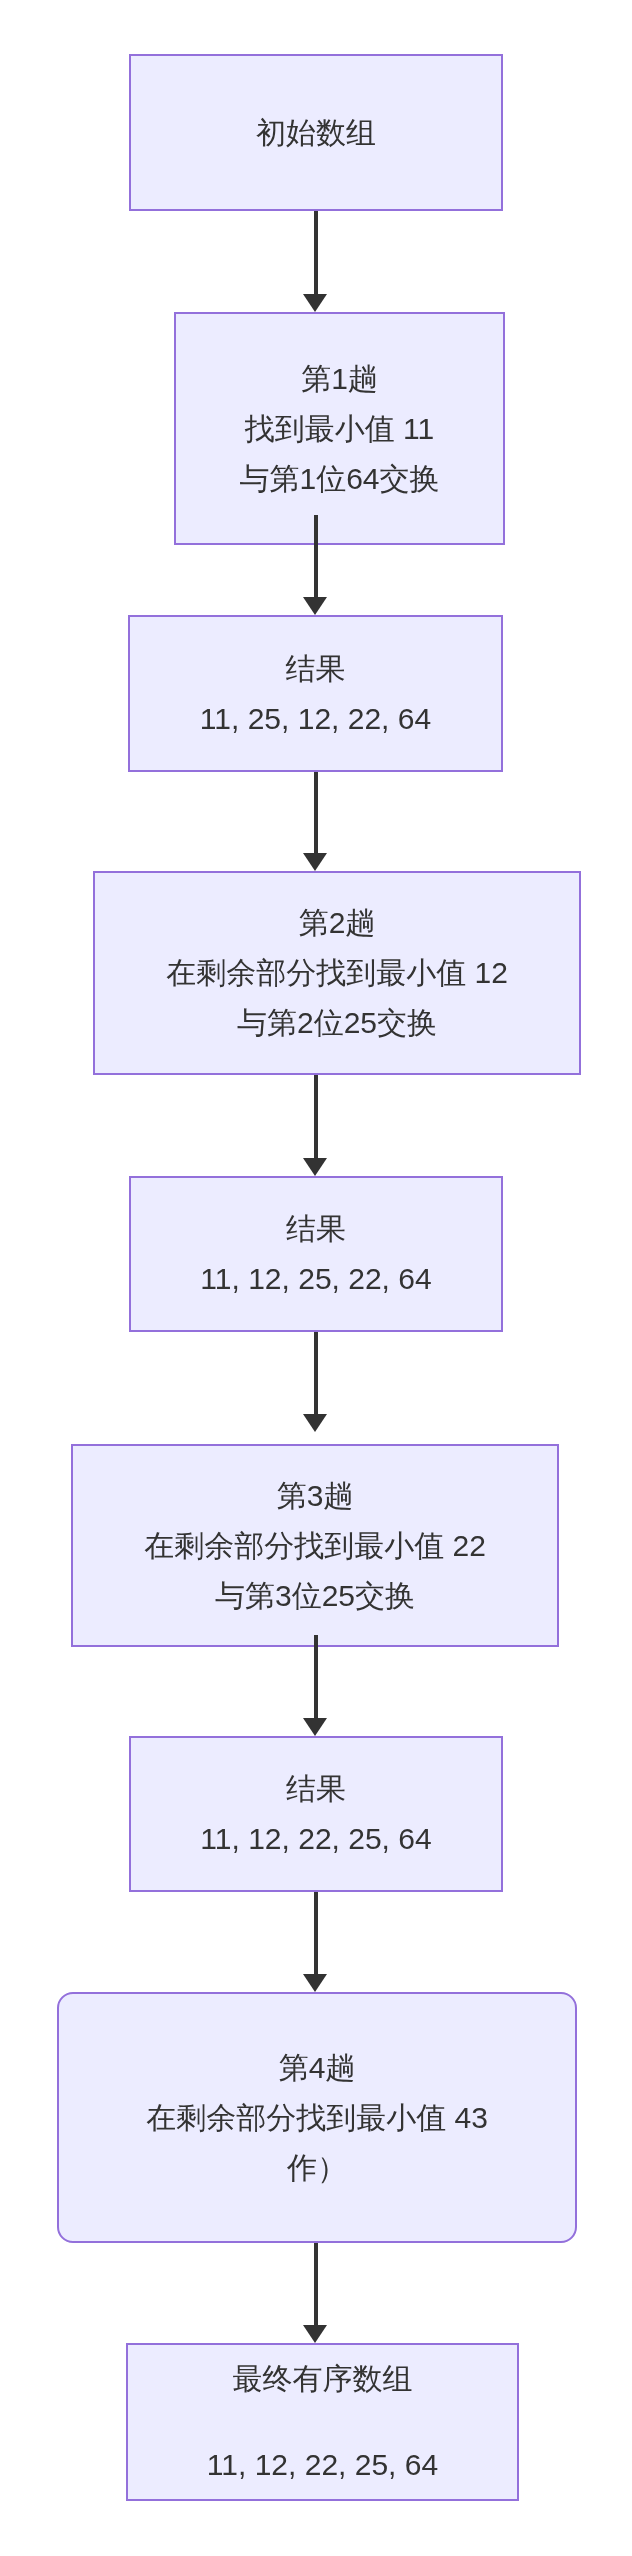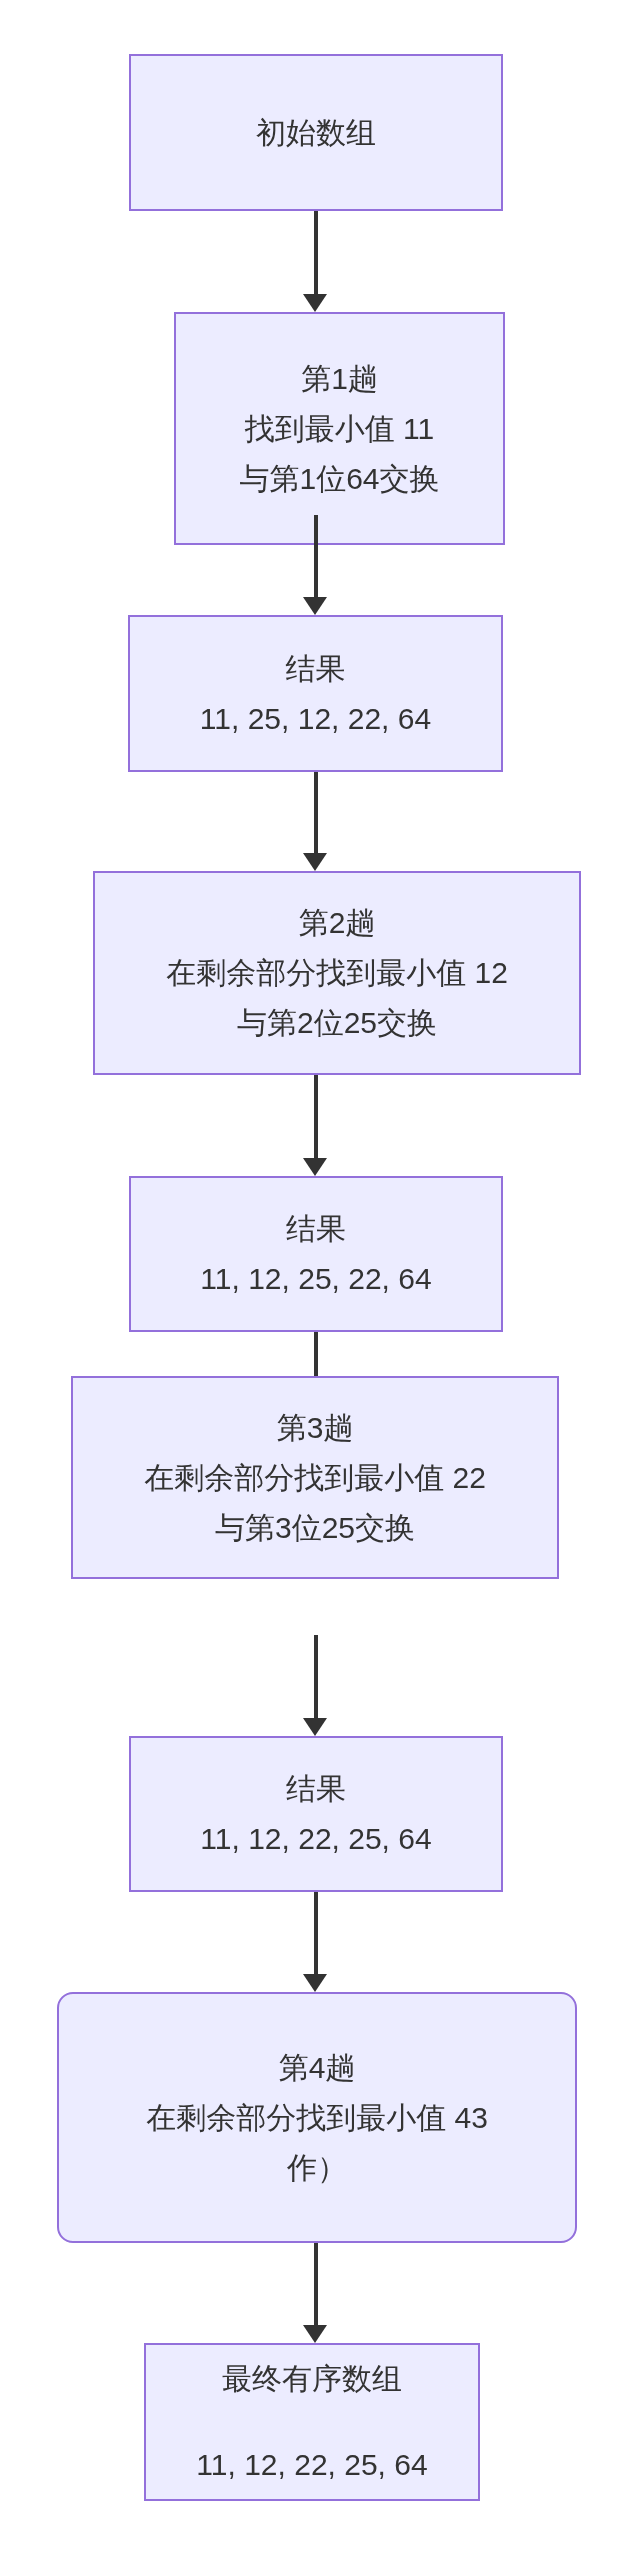--- a/index.html
+++ b/index.html
@@ -105,21 +105,21 @@
   <div class="node" style="left:129px; top:1176px; width:374px; height:156px;">
     <div class="line">结果</div>
     <div class="line">11, 12, 25, 22, 64</div>
   </div>
 
   <div class="edge" style="top:1332px; height:100px;">
     <div class="edge-line"></div>
     <div class="edge-head"></div>
   </div>
 
-  <div class="node" style="left:71px; top:1376px; width:488px; height:203px;">
+  <div class="node" style="left:71px; top:1444px; width:488px; height:203px;">
     <div class="line">第3趟</div>
     <div class="line">在剩余部分找到最小值 22</div>
     <div class="line">与第3位25交换</div>
   </div>
 
   <div class="edge" style="top:1635px; height:101px;">
     <div class="edge-line"></div>
     <div class="edge-head"></div>
   </div>
 
@@ -137,18 +137,18 @@
     <div class="line">第4趟</div>
     <div class="line">在剩余部分找到最小值 43</div>
     <div class="line">作）</div>
   </div>
 
   <div class="edge" style="top:2243px; height:100px;">
     <div class="edge-line"></div>
     <div class="edge-head"></div>
   </div>
 
-  <div class="node" style="left:144px; top:2343px; width:336px; height:158px;gap:36px;">
+  <div class="node" style="left:126px; top:2343px; width:393px; height:158px;gap:36px;">
     <div class="line">最终有序数组</div>
     <div class="line">11, 12, 22, 25, 64</div>
   </div>
 
 </div>
 
 </body></html>

